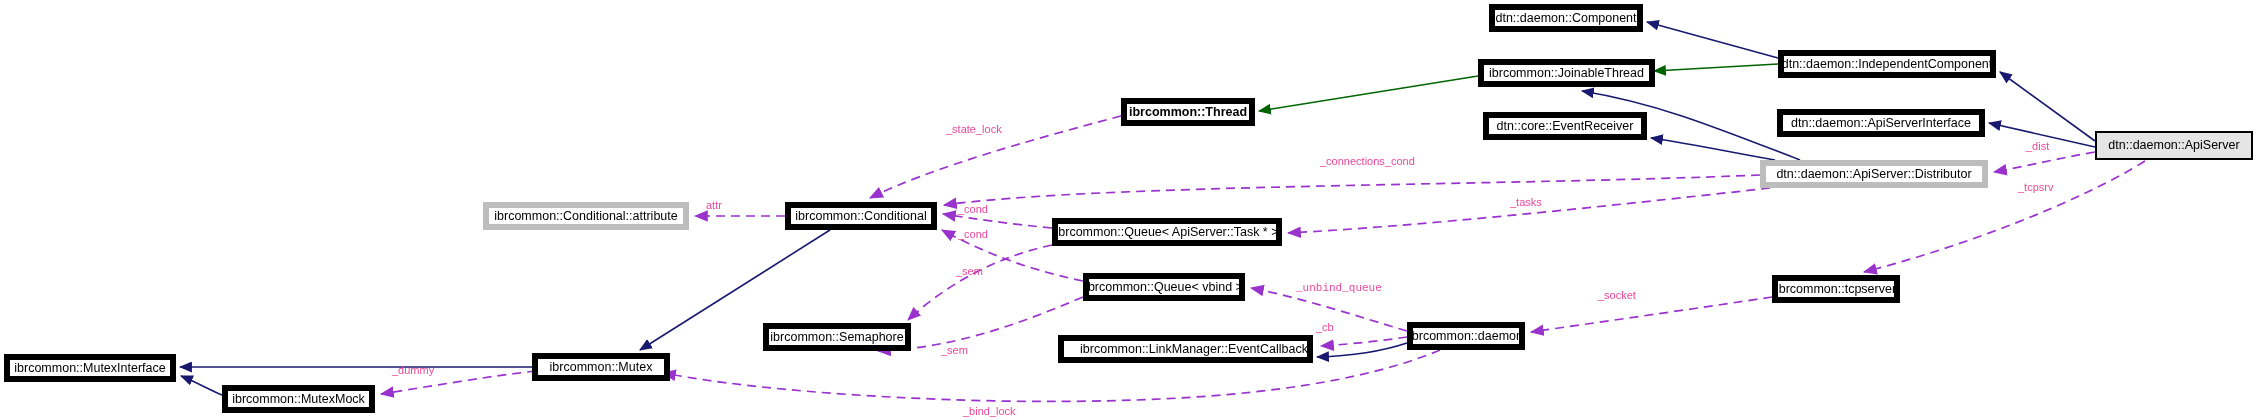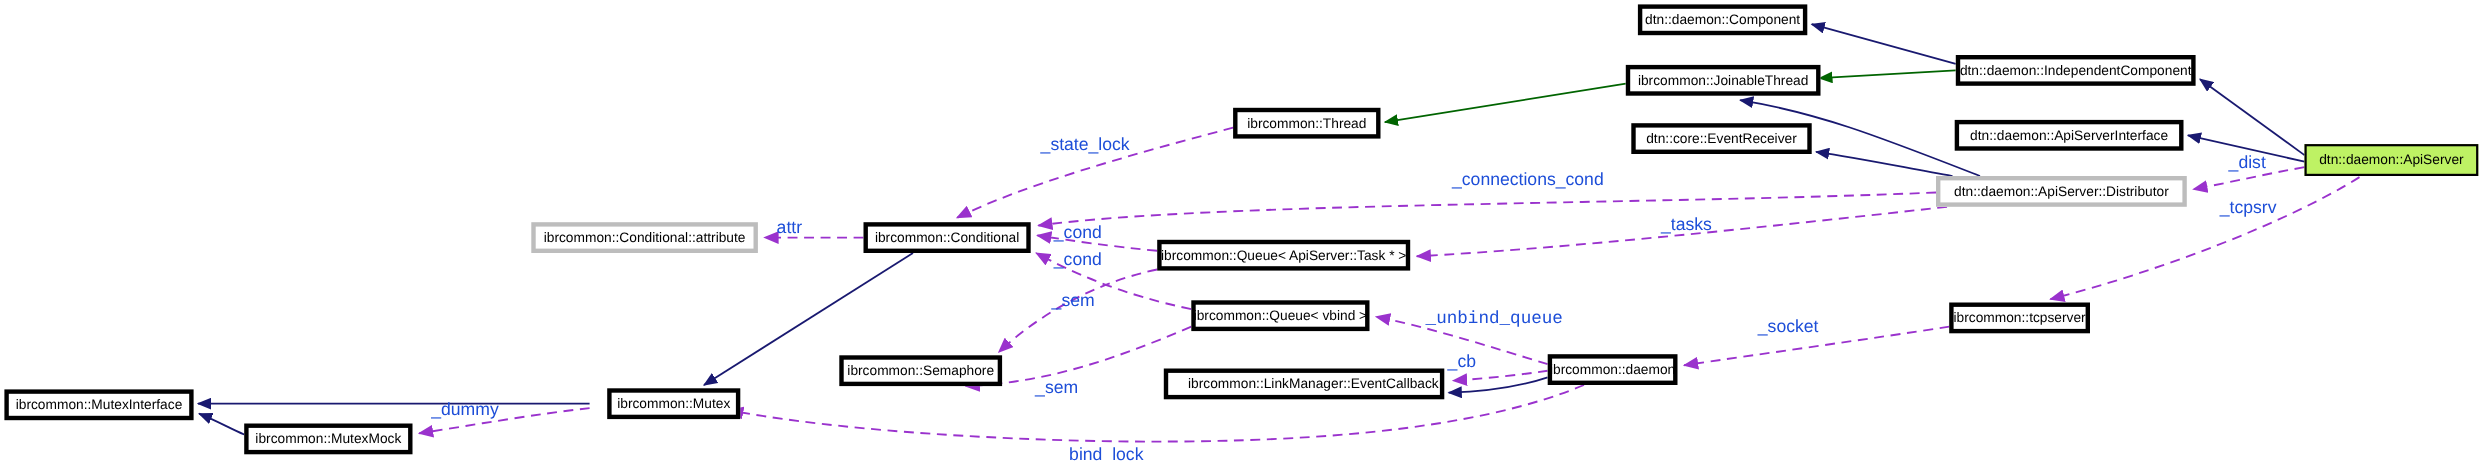--- a/index.html
+++ b/index.html
@@ -1,24 +1,24 @@
 <!DOCTYPE html>
 <html><head>
 <meta charset="utf-8">
 <style>
   html,body{margin:0;padding:0;background:#fff;}
   #canvas{position:relative;width:2259px;height:420px;background:#ffffff;
           font-family:"Liberation Sans","DejaVu Sans",sans-serif;overflow:hidden;}
   #edges-svg{position:absolute;left:0;top:0;width:2259px;height:420px;}
   .node{position:absolute;display:flex;align-items:center;justify-content:center;
-        box-sizing:border-box;border:4px solid #000000;background:#fff;color:#000;
+        box-sizing:border-box;border:6px solid #000000;background:#fff;color:#000;
         font-size:12.5px;line-height:1;white-space:nowrap;padding:0 3px;}
   .node.plain{border-color:#bdbdbd;}
-  .node.focus{background:#bef264;border-width:2px;text-align:right;}
-  .edge-label{position:absolute;font-size:16px;color:#1d4ed8;white-space:nowrap;line-height:1.1;}
+  .node.focus{background:#e5e5e5;border-width:2px;text-align:right;}
+  .edge-label{position:absolute;font-size:11px;color:#ec4899;white-space:nowrap;line-height:1.1;}
   path.usage{fill:none;stroke:#9a32cd;stroke-width:1.7;stroke-dasharray:9 6;}
   path.public-inheritance{fill:none;stroke:#191970;stroke-width:1.6;}
   path.protected-inheritance{fill:none;stroke:#006400;stroke-width:1.6;}
 </style>
 </head>
 <body>
 
 <div id="canvas">
   <svg id="edges-svg" xmlns="http://www.w3.org/2000/svg">
     <defs>
@@ -61,21 +61,21 @@
     </svg>
 <div class="node" style="left: 1489px; top: 4px; width: 154px; height: 28px;">
       <span>dtn::daemon::Component</span>
     </div>
     <div class="node" style="left: 1478px; top: 59px; width: 177px; height: 28px;">
       <span>ibrcommon::JoinableThread</span>
     </div>
     <div class="node" style="left: 1778px; top: 50px; width: 218px; height: 28px;">
       <span>dtn::daemon::IndependentComponent</span>
     </div>
-    <div class="node" style="left: 1121px; top: 98px; width: 134px; height: 28px;">
+    <div class="node" style="left: 1121px; top: 98px; width: 134px; height: 28px; font-weight: bold;">
       <span>ibrcommon::Thread</span>
     </div>
     <div class="node" style="left: 1777px; top: 109px; width: 208px; height: 28px;">
       <span>dtn::daemon::ApiServerInterface</span>
     </div>
     <div class="node" style="left: 1483px; top: 112px; width: 164px; height: 28px;">
       <span>dtn::core::EventReceiver</span>
     </div>
     <div class="node focus" style="left: 2095px; top: 131px; width: 158px; height: 29px;">
       <span>dtn::daemon::ApiServer</span>
@@ -106,21 +106,21 @@
     </div>
     <div class="node" style="left: 1772px; top: 275px; width: 128px; height: 28px;">
       <span>ibrcommon::tcpserver</span>
     </div>
     <div class="node" style="left: 4px; top: 354px; width: 172px; height: 28px;">
       <span>ibrcommon::MutexInterface</span>
     </div>
     <div class="node" style="left: 222px; top: 385px; width: 153px; height: 28px;">
       <span>ibrcommon::MutexMock</span>
     </div>
-    <div class="node" style="left: 552px; top: 353px; width: 121px; height: 28px;">
+    <div class="node" style="left: 532px; top: 353px; width: 138px; height: 28px;">
       <span>ibrcommon::Mutex</span>
     </div>
     <span class="edge-label" style="left: 946px; top: 123px;">_state_lock</span>
     <span class="edge-label" style="left: 1320px; top: 155px;">_connections_cond</span>
     <span class="edge-label" style="left: 1510px; top: 196px;">_tasks</span>
     <span class="edge-label" style="left: 958px; top: 203px;">_cond</span>
     <span class="edge-label" style="left: 958px; top: 228px;">_cond</span>
     <span class="edge-label" style="left: 956px; top: 265px;">_sem</span>
     <span class="edge-label" style="left: 941px; top: 344px;">_sem</span>
     <span class="edge-label" style="left: 706px; top: 199px;">attr</span>

